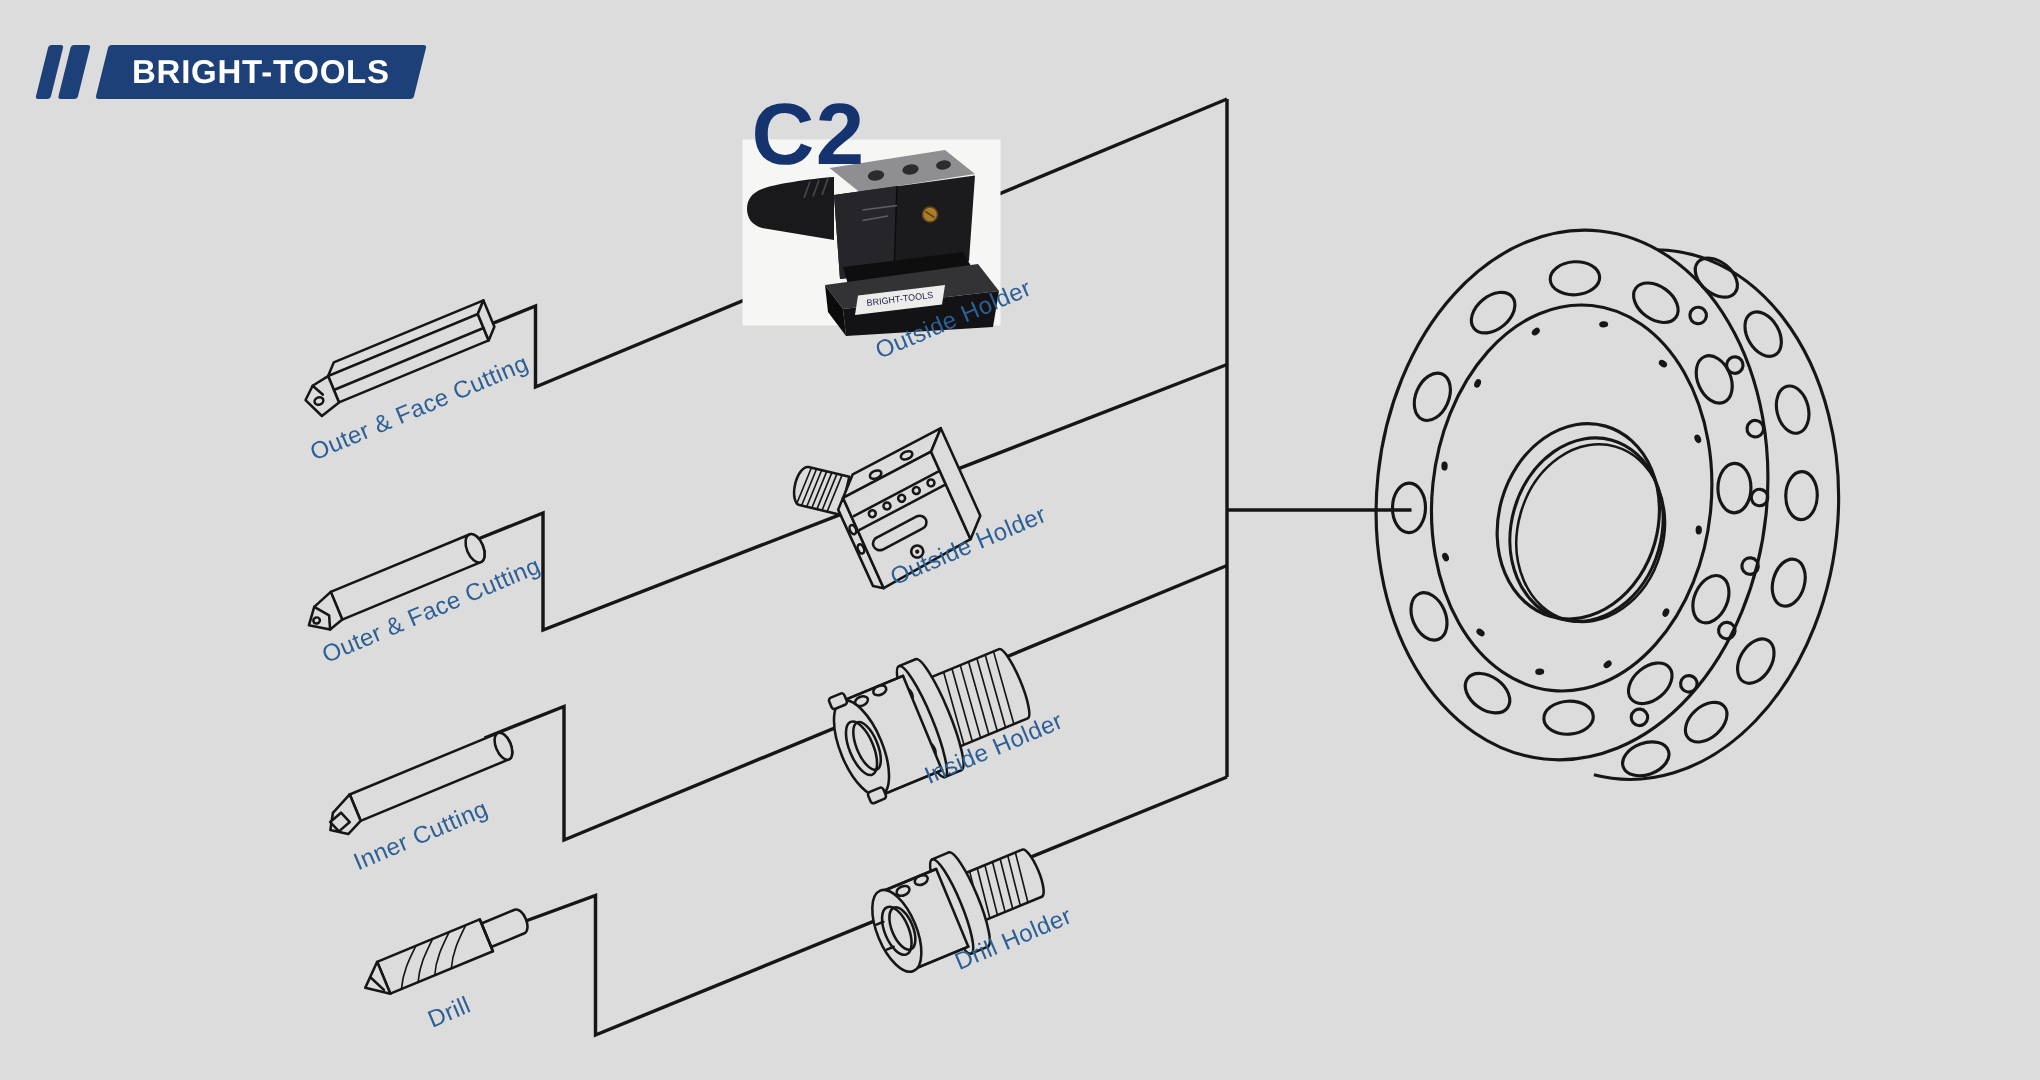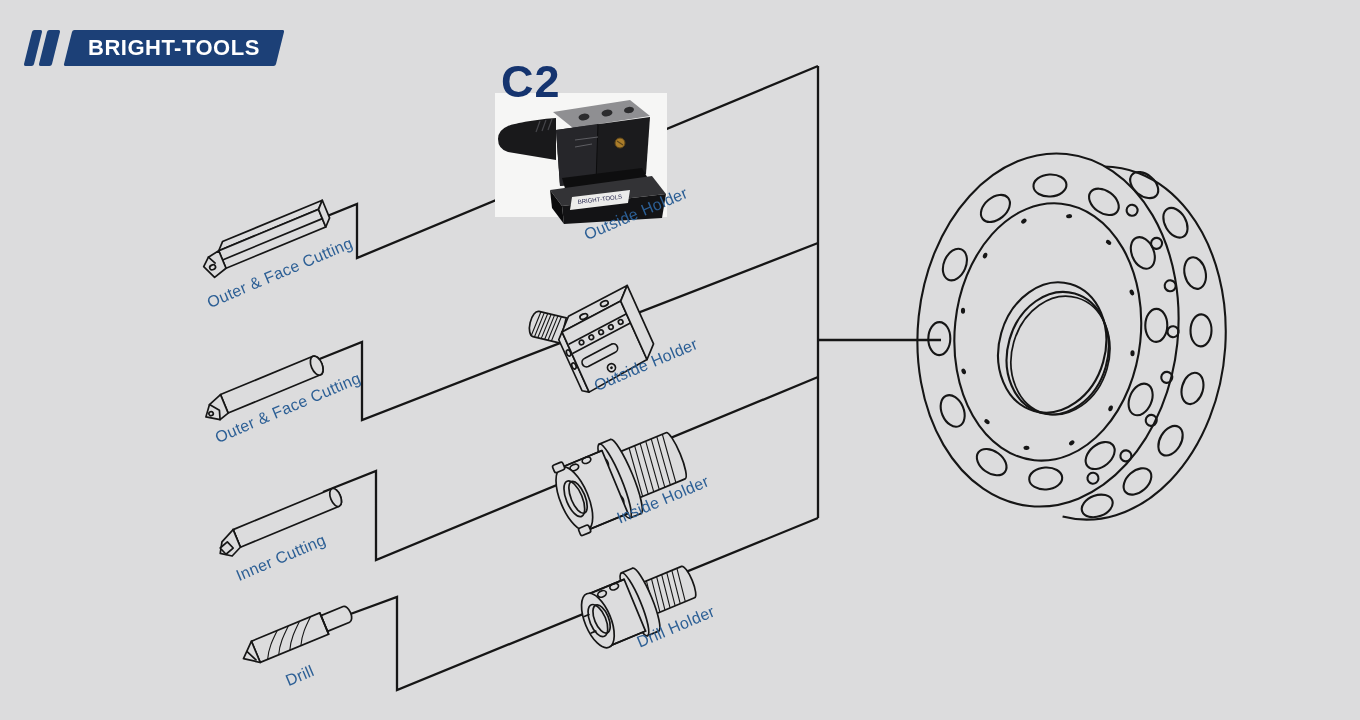--- a/index.html
+++ b/index.html
@@ -25,21 +25,21 @@
     background:var(--logo_navy,#1c4077); transform:skewX(-14deg);
     display:flex; align-items:center; padding:0 20px; border-radius:2px;
   }
   .logo-plate span{
     transform:skewX(14deg); color:#ffffff; font-weight:bold; font-size:22px; letter-spacing:.5px;
     white-space:nowrap;
   }
   
   .code{
     position:absolute; left:501px; top:56px; color:var(--code_navy,#15346f);
-    font-size:45px; font-weight:bold; letter-spacing:1px;
+    font-size:58px; font-weight:bold; letter-spacing:1px;
   }
   
   .lbl{
     position:absolute; color:var(--label_blue,#2c5f95); font-size:16px; white-space:nowrap;
     transform:translate(-50%,-50%) rotate(-23deg); letter-spacing:.3px;
   }
 </style>
 </head>
 <body>
 

